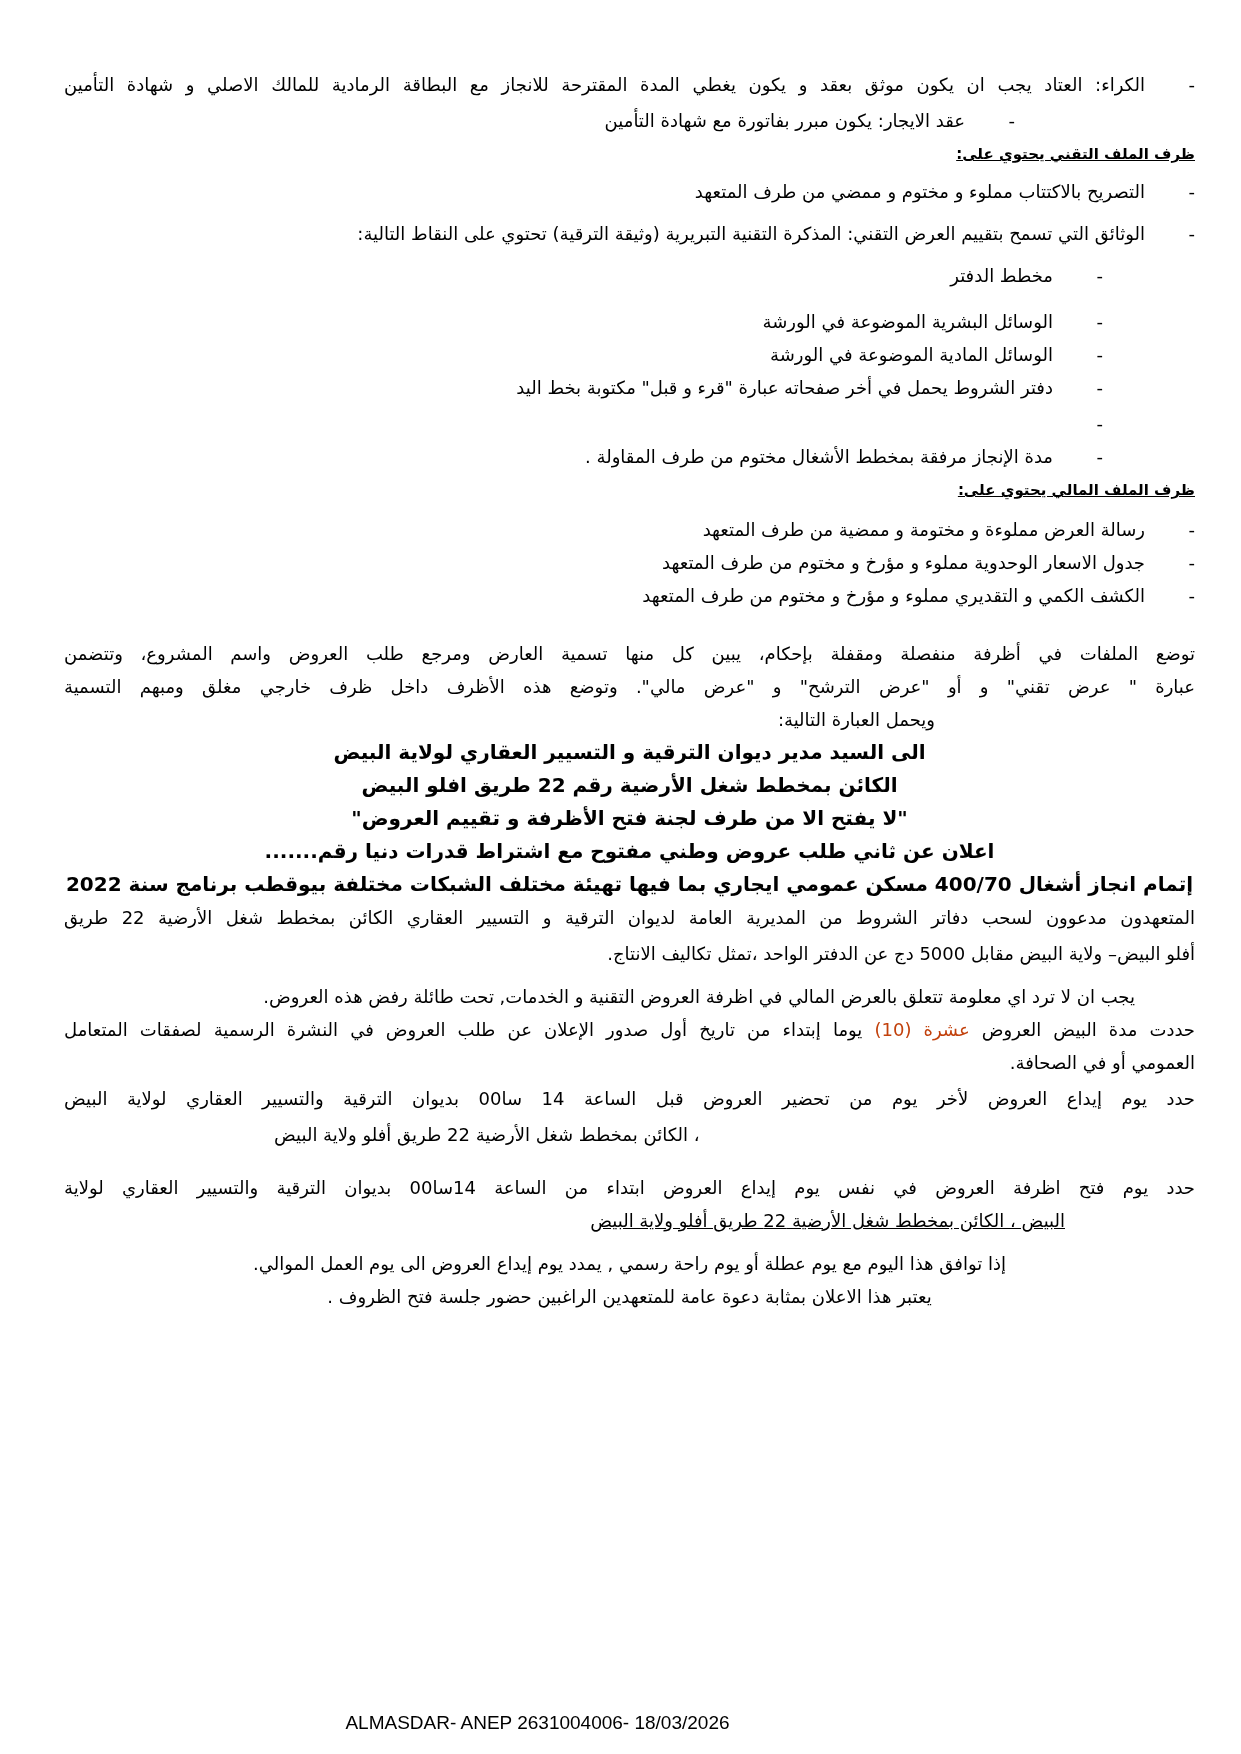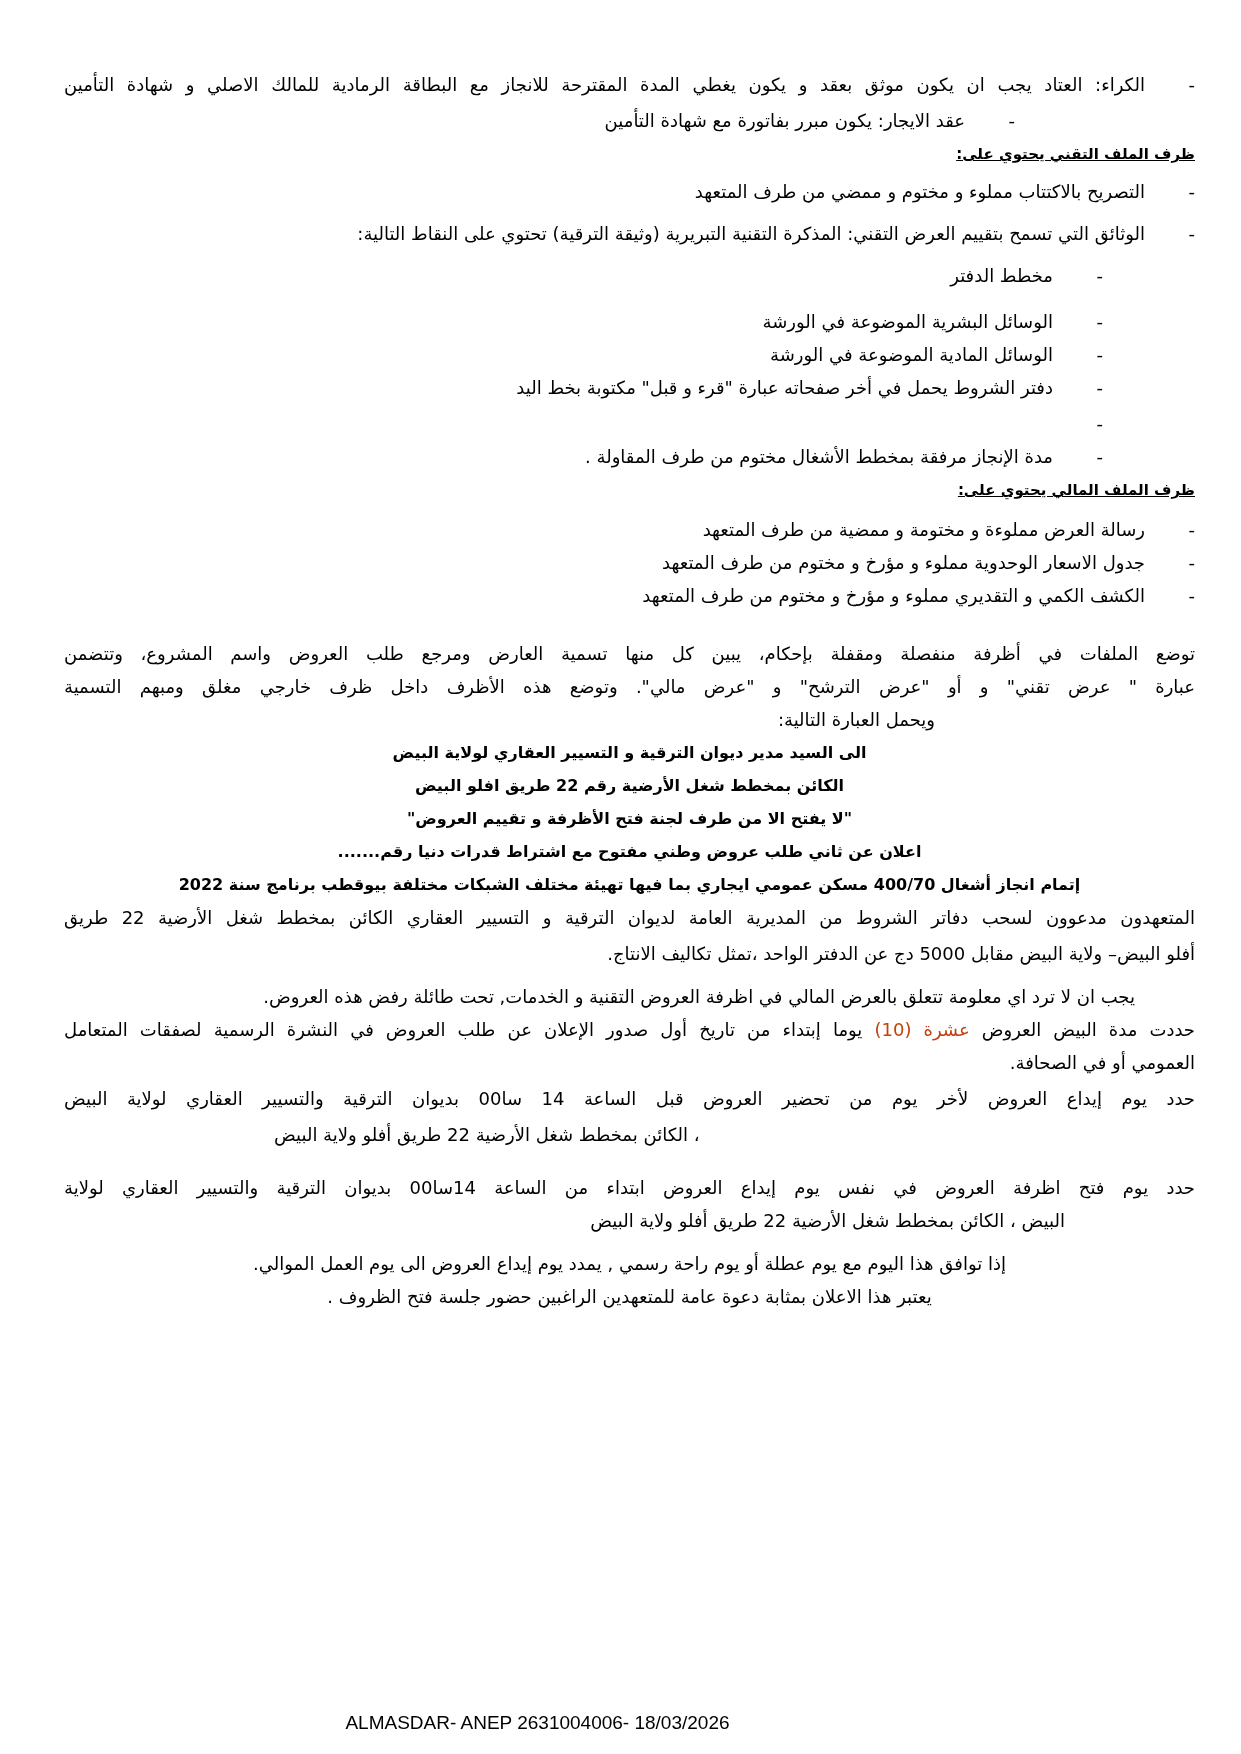--- a/index.html
+++ b/index.html
@@ -18,27 +18,27 @@
   .l{text-align:left;}
   .j{text-align:justify;text-align-last:justify;}
   .bullet{display:flex;}
   .bullet .dash{flex:0 0 50px;text-align:right;}
   .bullet .btext{flex:1 1 auto;}
   .ind-sub{padding-right:92px;}
   .ind-ijar{padding-right:180px;}
   .ind-cont{padding-right:280px;}
   .ind-carry{padding-right:260px;}
   .ind-small{padding-right:60px;}
-  .ind-open2{padding-right:130px;}
+  .ind-open2{padding-right:130px;text-decoration:underline;}
   .shift-left{padding-left:210px;}
   .heading{
     font-weight:bold;font-size:15px;line-height:34px;
     text-decoration:underline;text-align:right;
   }
-  .addr{font-weight:bold;font-size:16px;text-align:center;}
+  .addr{font-weight:bold;font-size:20px;text-align:center;}
   .red{color:#c2410c;}
   .mt3{margin-top:3px;}.mt4{margin-top:4px;}.mt6{margin-top:6px;}
   .mt9{margin-top:9px;}.mt13{margin-top:13px;}.mt19{margin-top:10px;}
   .mt20{margin-top:20px;}.mt25{margin-top:25px;}
   .footer{
     position:absolute;top:1712px;left:0;width:100%;
     text-align:center;direction:ltr;
     font-family:"Liberation Sans", sans-serif;font-size:19px;color:#000;
     transform:translateX(-83px);
   }

